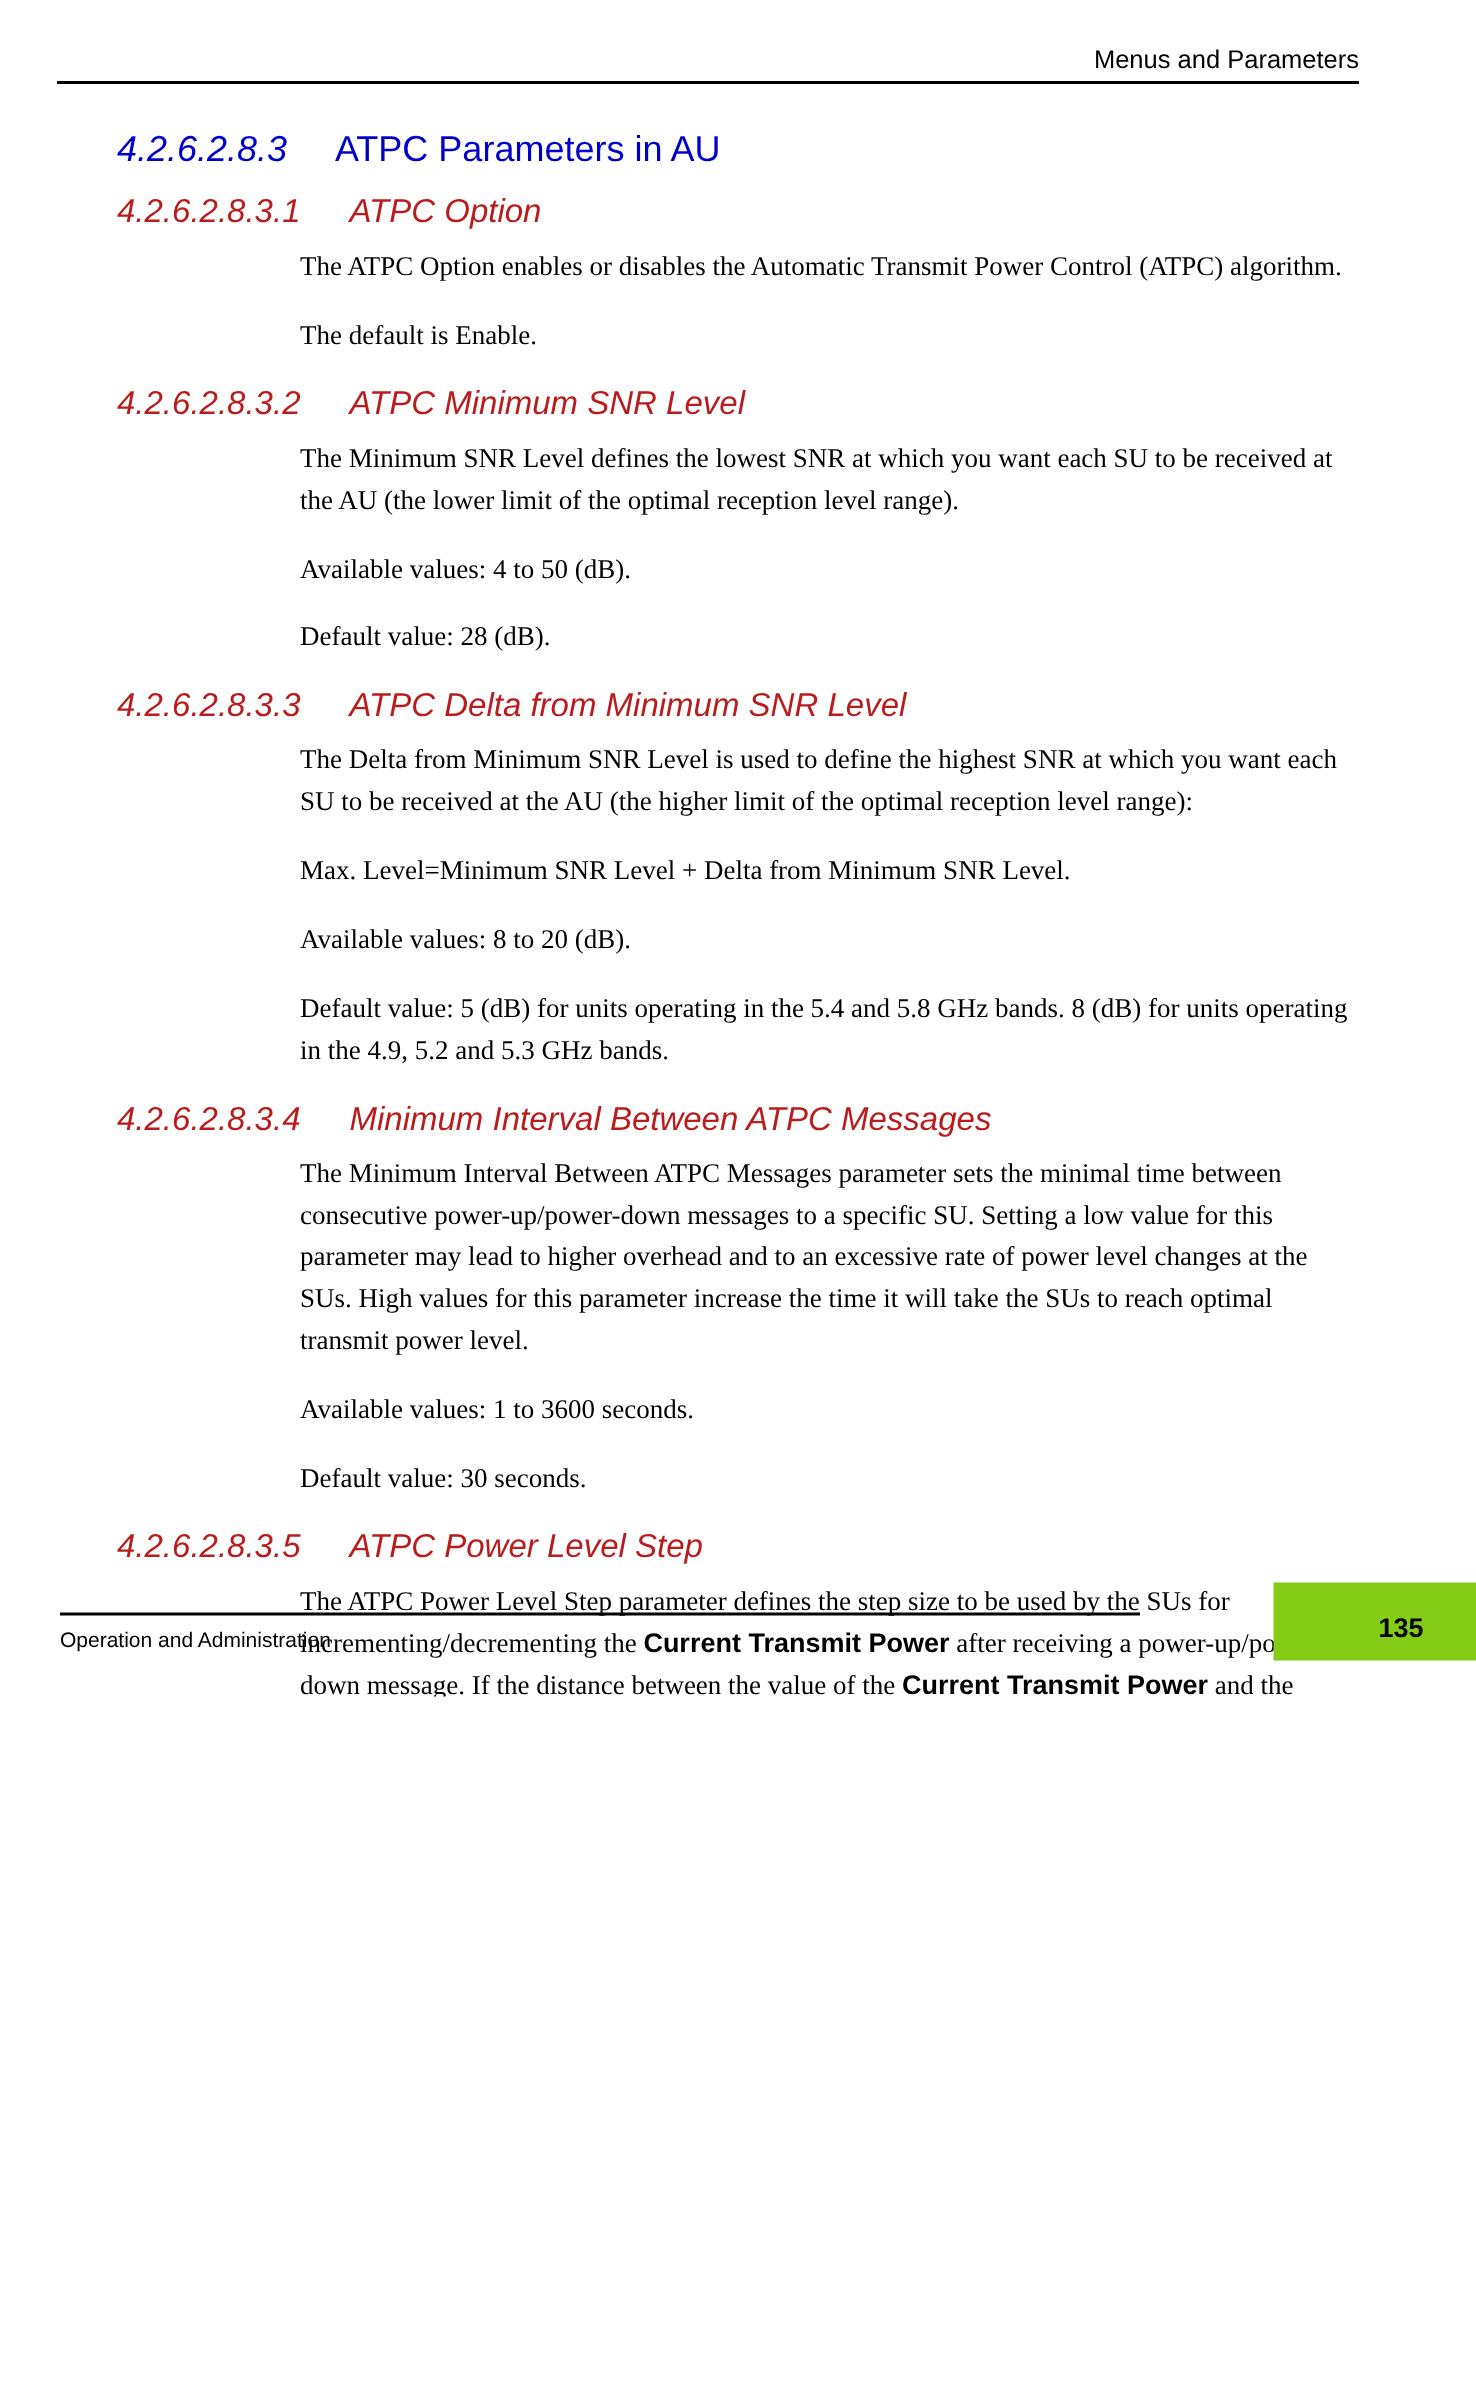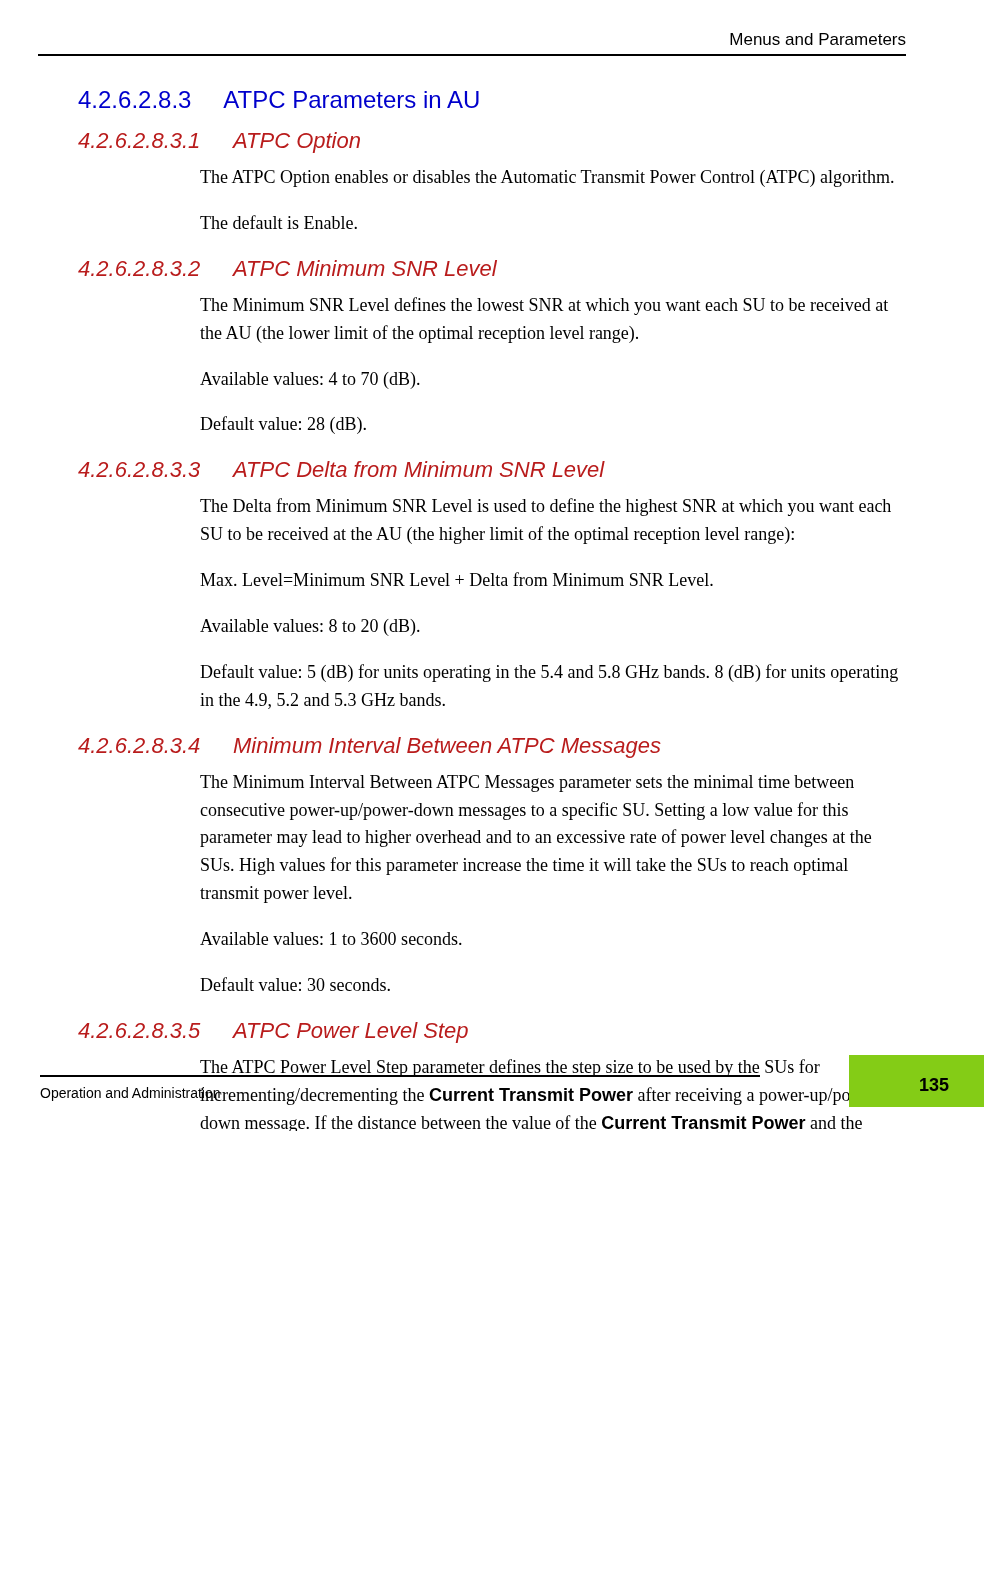--- a/index.html
+++ b/index.html
@@ -27,21 +27,21 @@
     border-top: 2px solid #000;
     margin: 0 0 30px 0;
     margin-left: -40px;
   }
   .h3 {
     color: #0000cc;
     font-size: 24px;
     font-weight: normal;
     margin: 0 0 14px 0;
   }
-  .h3 .secnum { display: inline-block; min-width: 140px; }
+  .h3 .secnum { display: inline-block; min-width: 140px; font-style: italic; }
   .h4 {
     color: #b91c1c;
     font-style: italic;
     font-size: 22px;
     font-weight: normal;
     margin: 12px 0 10px 0;
   }
   .h4 .secnum { display: inline-block; min-width: 155px; font-style: italic; }
   .body {
     font-family: "Bookman Old Style","Century Schoolbook","Georgia",serif;
@@ -99,21 +99,21 @@
   <div class="body">
     <p class="para">The ATPC Option enables or disables the Automatic Transmit Power Control (ATPC) algorithm.</p>
     <p class="para">The default is Enable.</p>
   </div>
 
   <div class="h4">
     <span class="secnum">4.2.6.2.8.3.2</span><span>ATPC Minimum SNR Level</span>
   </div>
   <div class="body">
     <p class="para">The Minimum SNR Level defines the lowest SNR at which you want each SU to be received at the AU (the lower limit of the optimal reception level range).</p>
-    <p class="para">Available values: 4 to 70 (dB).</p>
+    <p class="para">Available values: 4 to 50 (dB).</p>
     <p class="para">Default value: 28 (dB).</p>
   </div>
 
   <div class="h4">
     <span class="secnum">4.2.6.2.8.3.3</span><span>ATPC Delta from Minimum SNR Level</span>
   </div>
   <div class="body">
     <p class="para">The Delta from Minimum SNR Level is used to define the highest SNR at which you want each SU to be received at the AU (the higher limit of the optimal reception level range):</p>
     <p class="para">Max. Level=Minimum SNR Level + Delta from Minimum SNR Level.</p>
     <p class="para">Available values: 8 to 20 (dB).</p>

